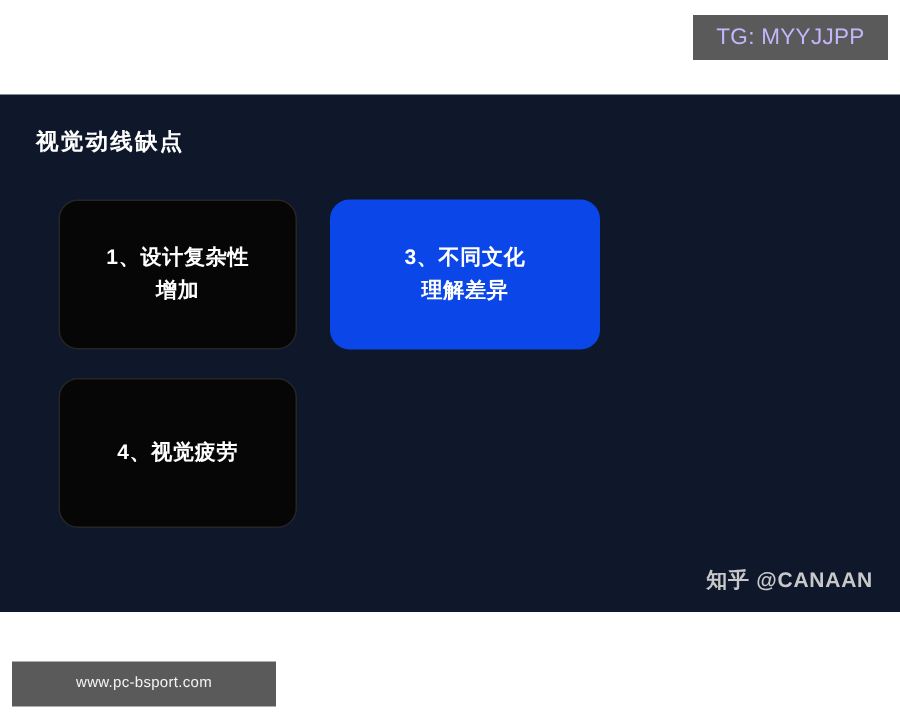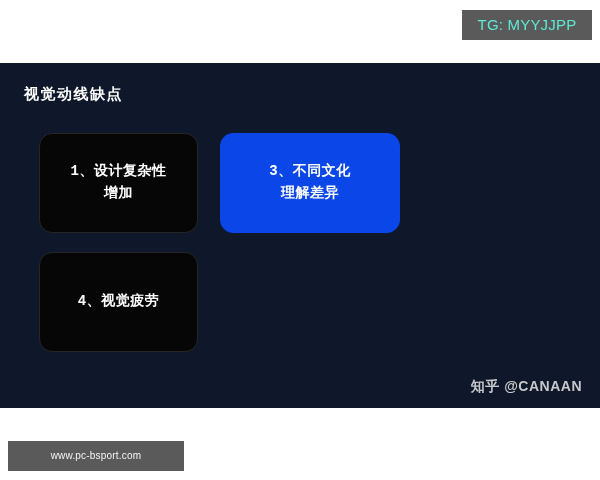--- a/index.html
+++ b/index.html
@@ -17,21 +17,21 @@
   }
 
   
   .tg-badge {
     position: absolute;
     left: 462px;
     top: 10px;
     width: 130px;
     height: 30px;
     background: #5a5a5a;
-    color: #5eead4;
+    color: #c4b5fd;
     font-size: 15px;
     line-height: 30px;
     text-align: center;
     letter-spacing: 0.2px;
     white-space: nowrap;
   }
 
   
   .slide {
     position: absolute;
@@ -85,21 +85,20 @@
     padding: 6px 10px;
   }
   .card.highlight {
     background: #0B46E8;
     border-color: #0B46E8;
     width: 180px;
   }
   .card-text {
     display: block;
     max-width: 140px;
-    font-family: Liberation Mono, monospace;
   }
 
   
   .watermark {
     position: absolute;
     right: 18px;
     bottom: 12px;
     color: #d8d8d8;
     font-size: 14px;
     font-weight: 700;

